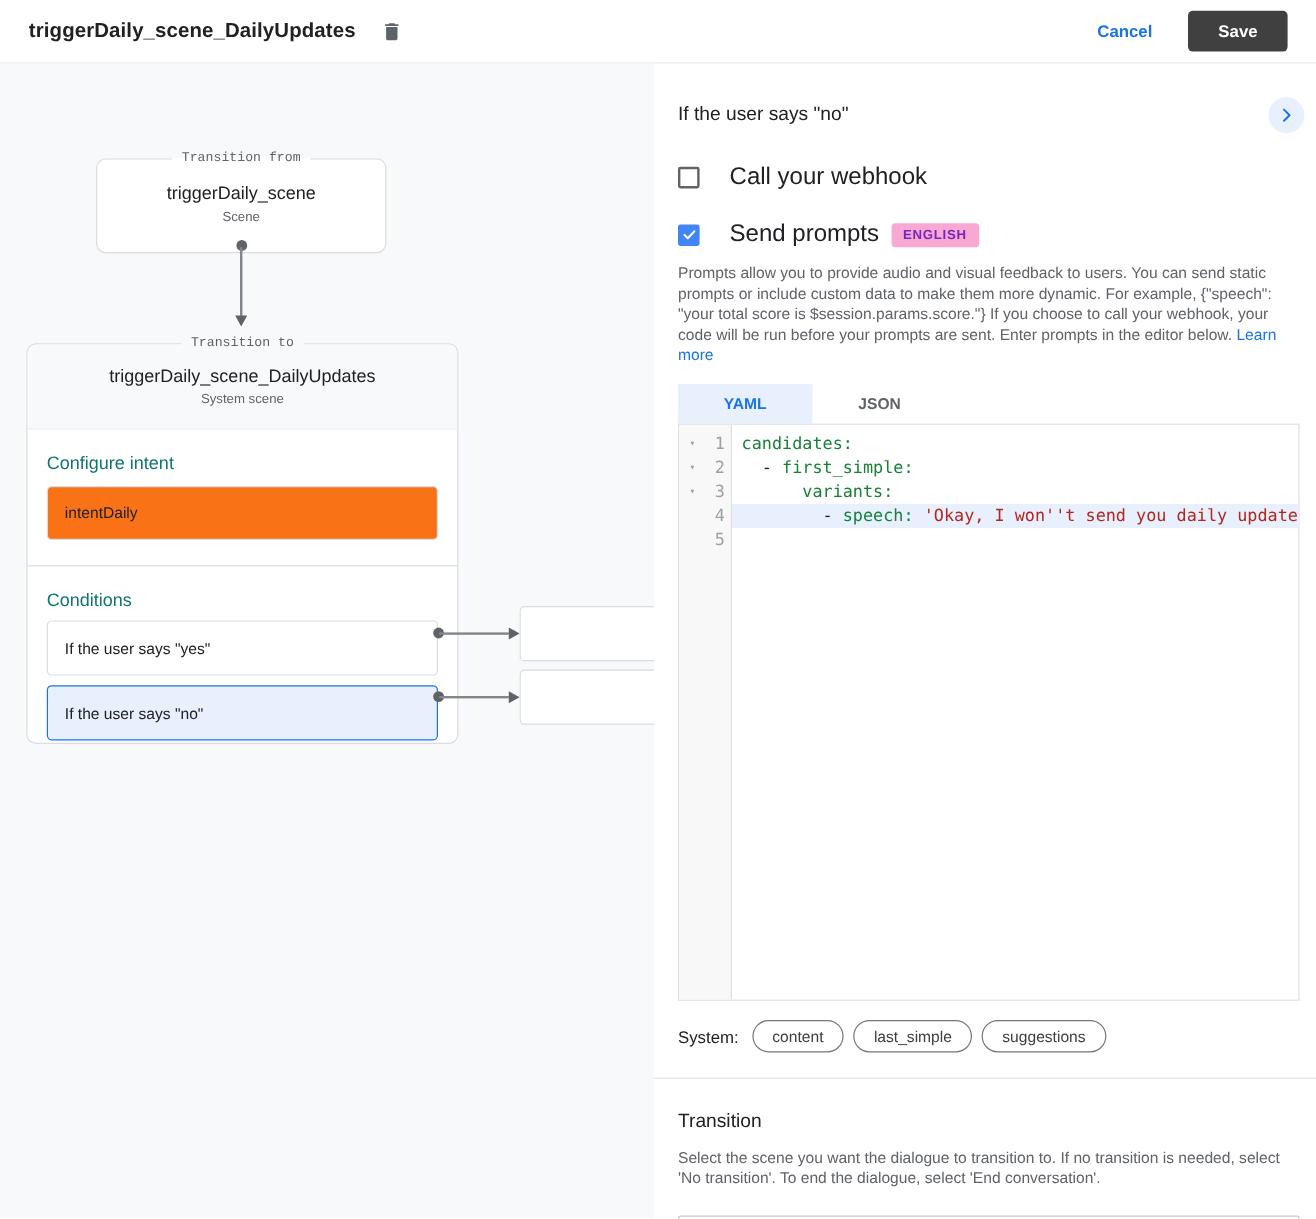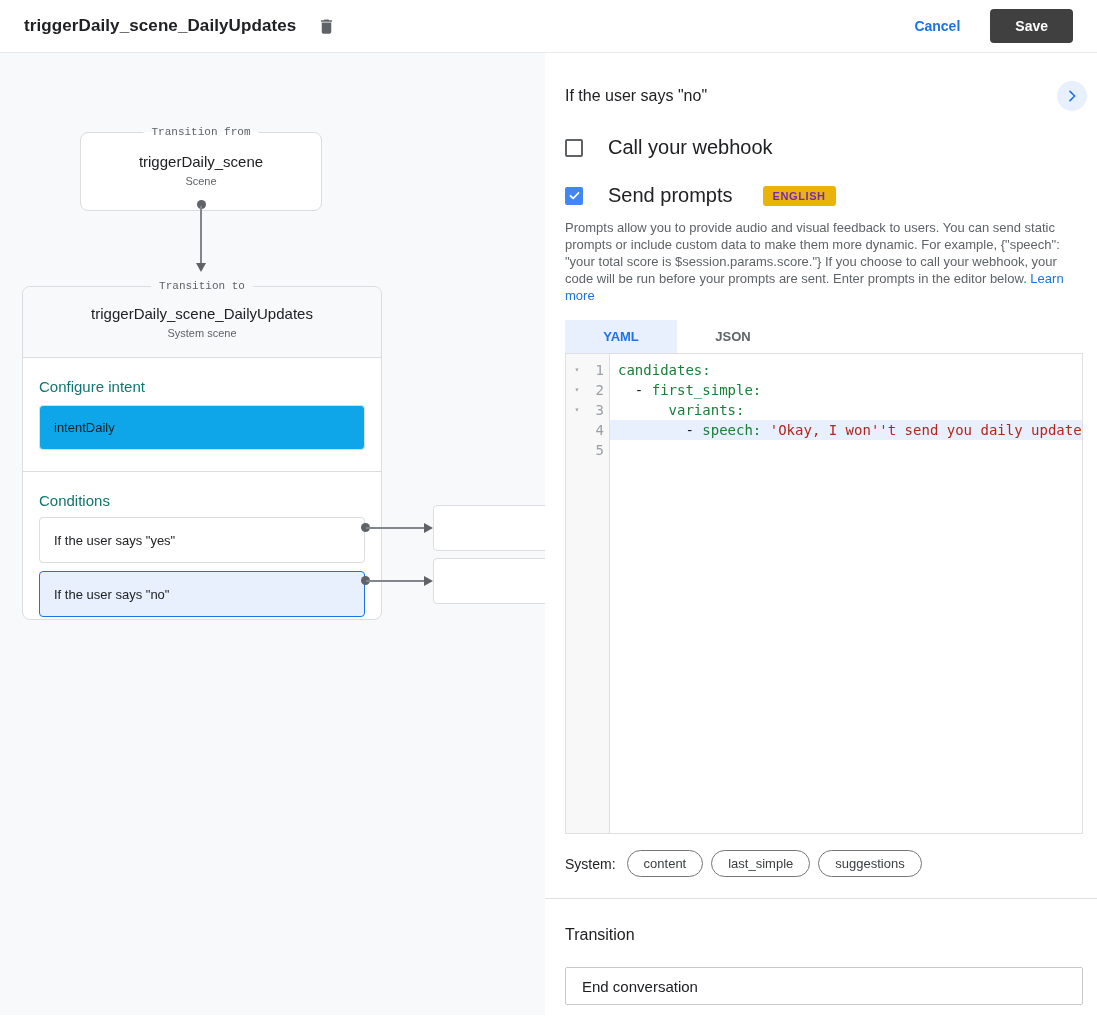--- a/index.html
+++ b/index.html
@@ -27,21 +27,21 @@
   .card-subtitle { margin-top:5px; font-size:11px; color:#5f6368; }
 
   .v-dot { position:absolute; left:197px; top:147px; width:9px; height:9px; border-radius:50%; background:#5f6368; }
   .v-line { position:absolute; left:200px; top:153px; width:2px; height:58px; background:#80868b; }
   .v-head { position:absolute; left:196px; top:210px; width:0; height:0; border-left:5px solid transparent; border-right:5px solid transparent; border-top:9px solid #5f6368; }
 
   .to-card { left:22px; top:233px; width:360px; height:334px; }
   .to-card-header { height:71px; background:#f8f9fa; border-bottom:1px solid #dadce0; border-radius:8px 8px 0 0; text-align:center; }
   .to-card-header .card-title { padding-top:18px; font-size:15px; color:#202124; }
   .section-heading { margin:20px 16px 0 16px; font-size:15px; color:#0f766e; }
-  .intent-box { margin:10px 16px 0 16px; height:45px; border:1px solid #dadce0; border-radius:4px; display:flex; align-items:center; padding-left:14px; font-size:13px; color:#202124; background:#0ea5e9; }
+  .intent-box { margin:10px 16px 0 16px; height:45px; border:1px solid #dadce0; border-radius:4px; display:flex; align-items:center; padding-left:14px; font-size:13px; color:#202124; background:#f97316; }
   .card-divider { margin-top:21px; border-top:1px solid #dadce0; }
   .cond-box { margin:8px 16px 0 16px; height:46px; border:1px solid #dadce0; border-radius:4px; display:flex; align-items:center; padding-left:14px; font-size:13px; color:#202124; background:#fff; cursor:pointer; }
   .cond-box.selected { border:1px solid #1a73e8; background:#e8f0fe; }
 
   .h-dot { position:absolute; width:9px; height:9px; border-radius:50%; background:#5f6368; }
   .h-line { position:absolute; height:2px; background:#80868b; }
   .h-head { position:absolute; width:0; height:0; border-top:5px solid transparent; border-bottom:5px solid transparent; border-left:9px solid #5f6368; }
   .target-box { position:absolute; left:433px; width:130px; height:46px; background:#fff; border:1px solid #dadce0; border-radius:4px; }
 
   
@@ -49,21 +49,21 @@
   .panel-section { padding:28px 17px 0 20px; }
   .panel-title-row { display:flex; align-items:center; justify-content:space-between; }
   .panel-title { font-size:16px; color:#202124; }
   .collapse-btn { width:30px; height:30px; border-radius:50%; background:#e8f0fe; display:flex; align-items:center; justify-content:center; cursor:pointer; margin-right:-4px; }
 
   .check-row { display:flex; align-items:center; margin-top:25px; }
   .checkbox { width:18px; height:18px; border-radius:2px; flex:none; display:flex; align-items:center; justify-content:center; cursor:pointer; }
   .checkbox.unchecked { border:2px solid #5f6368; background:#fff; }
   .checkbox.checked { background:#4285f4; border:2px solid #4285f4; }
   .check-label { margin-left:25px; font-size:20px; font-weight:400; color:#202124; }
-  .lang-badge { margin-left:30px; background:#eab308; color:#7627bb; font-size:11px; font-weight:600; letter-spacing:.6px; padding:4px 10px; border-radius:3px; }
+  .lang-badge { margin-left:10px; background:#f9a8d4; color:#7627bb; font-size:11px; font-weight:600; letter-spacing:.6px; padding:4px 10px; border-radius:3px; }
 
   .desc { margin-top:12px; font-size:13px; line-height:17px; color:#5f6368; max-width:516px; }
   .link { color:#1a73e8; cursor:pointer; }
 
   .tabs { display:flex; margin-top:16px; }
   .tab { width:112px; height:33px; display:flex; align-items:center; justify-content:center; font-size:13px; font-weight:600; color:#5f6368; cursor:pointer; }
   .tab.active { background:#e8f0fe; color:#1a73e8; }
 
   .editor { position:relative; height:481px; border:1px solid #e0e0e0; background:#fff; overflow:hidden;
             font-family:"DejaVu Sans Mono", monospace; font-size:14px; }
@@ -192,19 +192,20 @@
         <button class="chip">content</button>
         <button class="chip">last_simple</button>
         <button class="chip">suggestions</button>
       </div>
     </div>
 
     <div class="panel-divider"></div>
 
     <div class="transition-section">
       <div class="transition-heading">Transition</div>
+      <div class="desc">Select the scene you want the dialogue to transition to. If no transition is needed, select 'No transition'. To end the dialogue, select 'End conversation'.</div>
       <div class="select-box">
         <div class="select-value">End conversation</div>
 
       </div>
     </div>
   </div>
 </div>
 
 </body></html>

